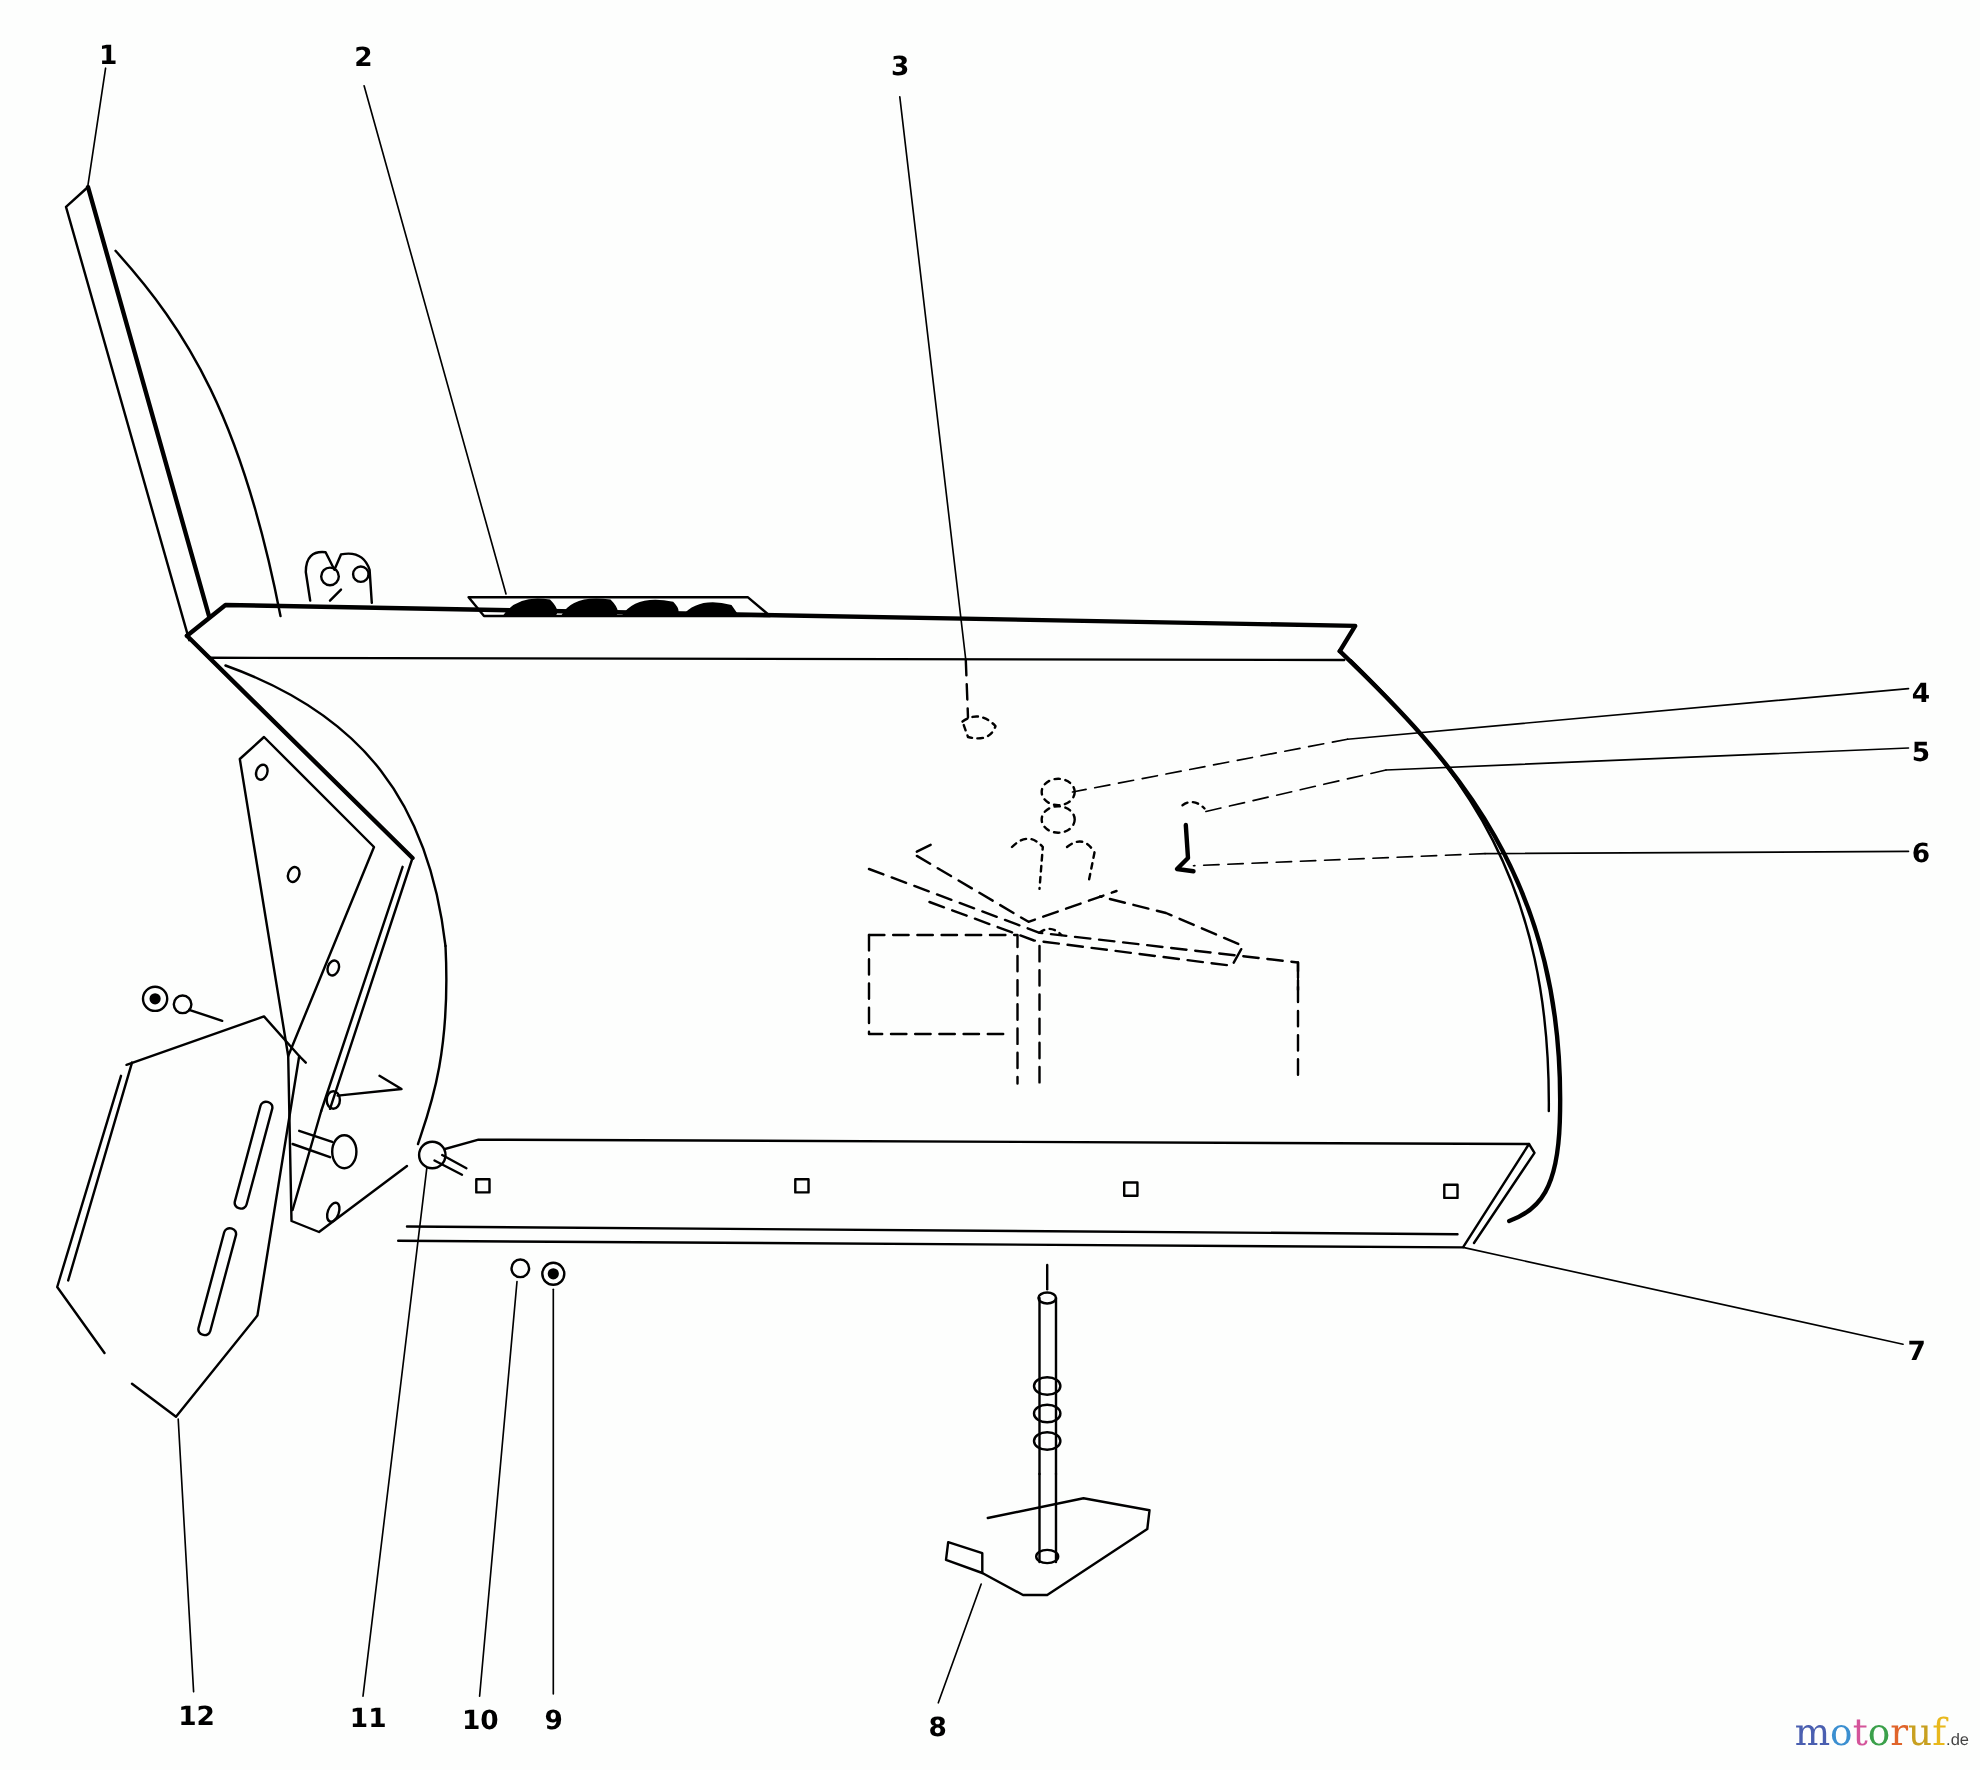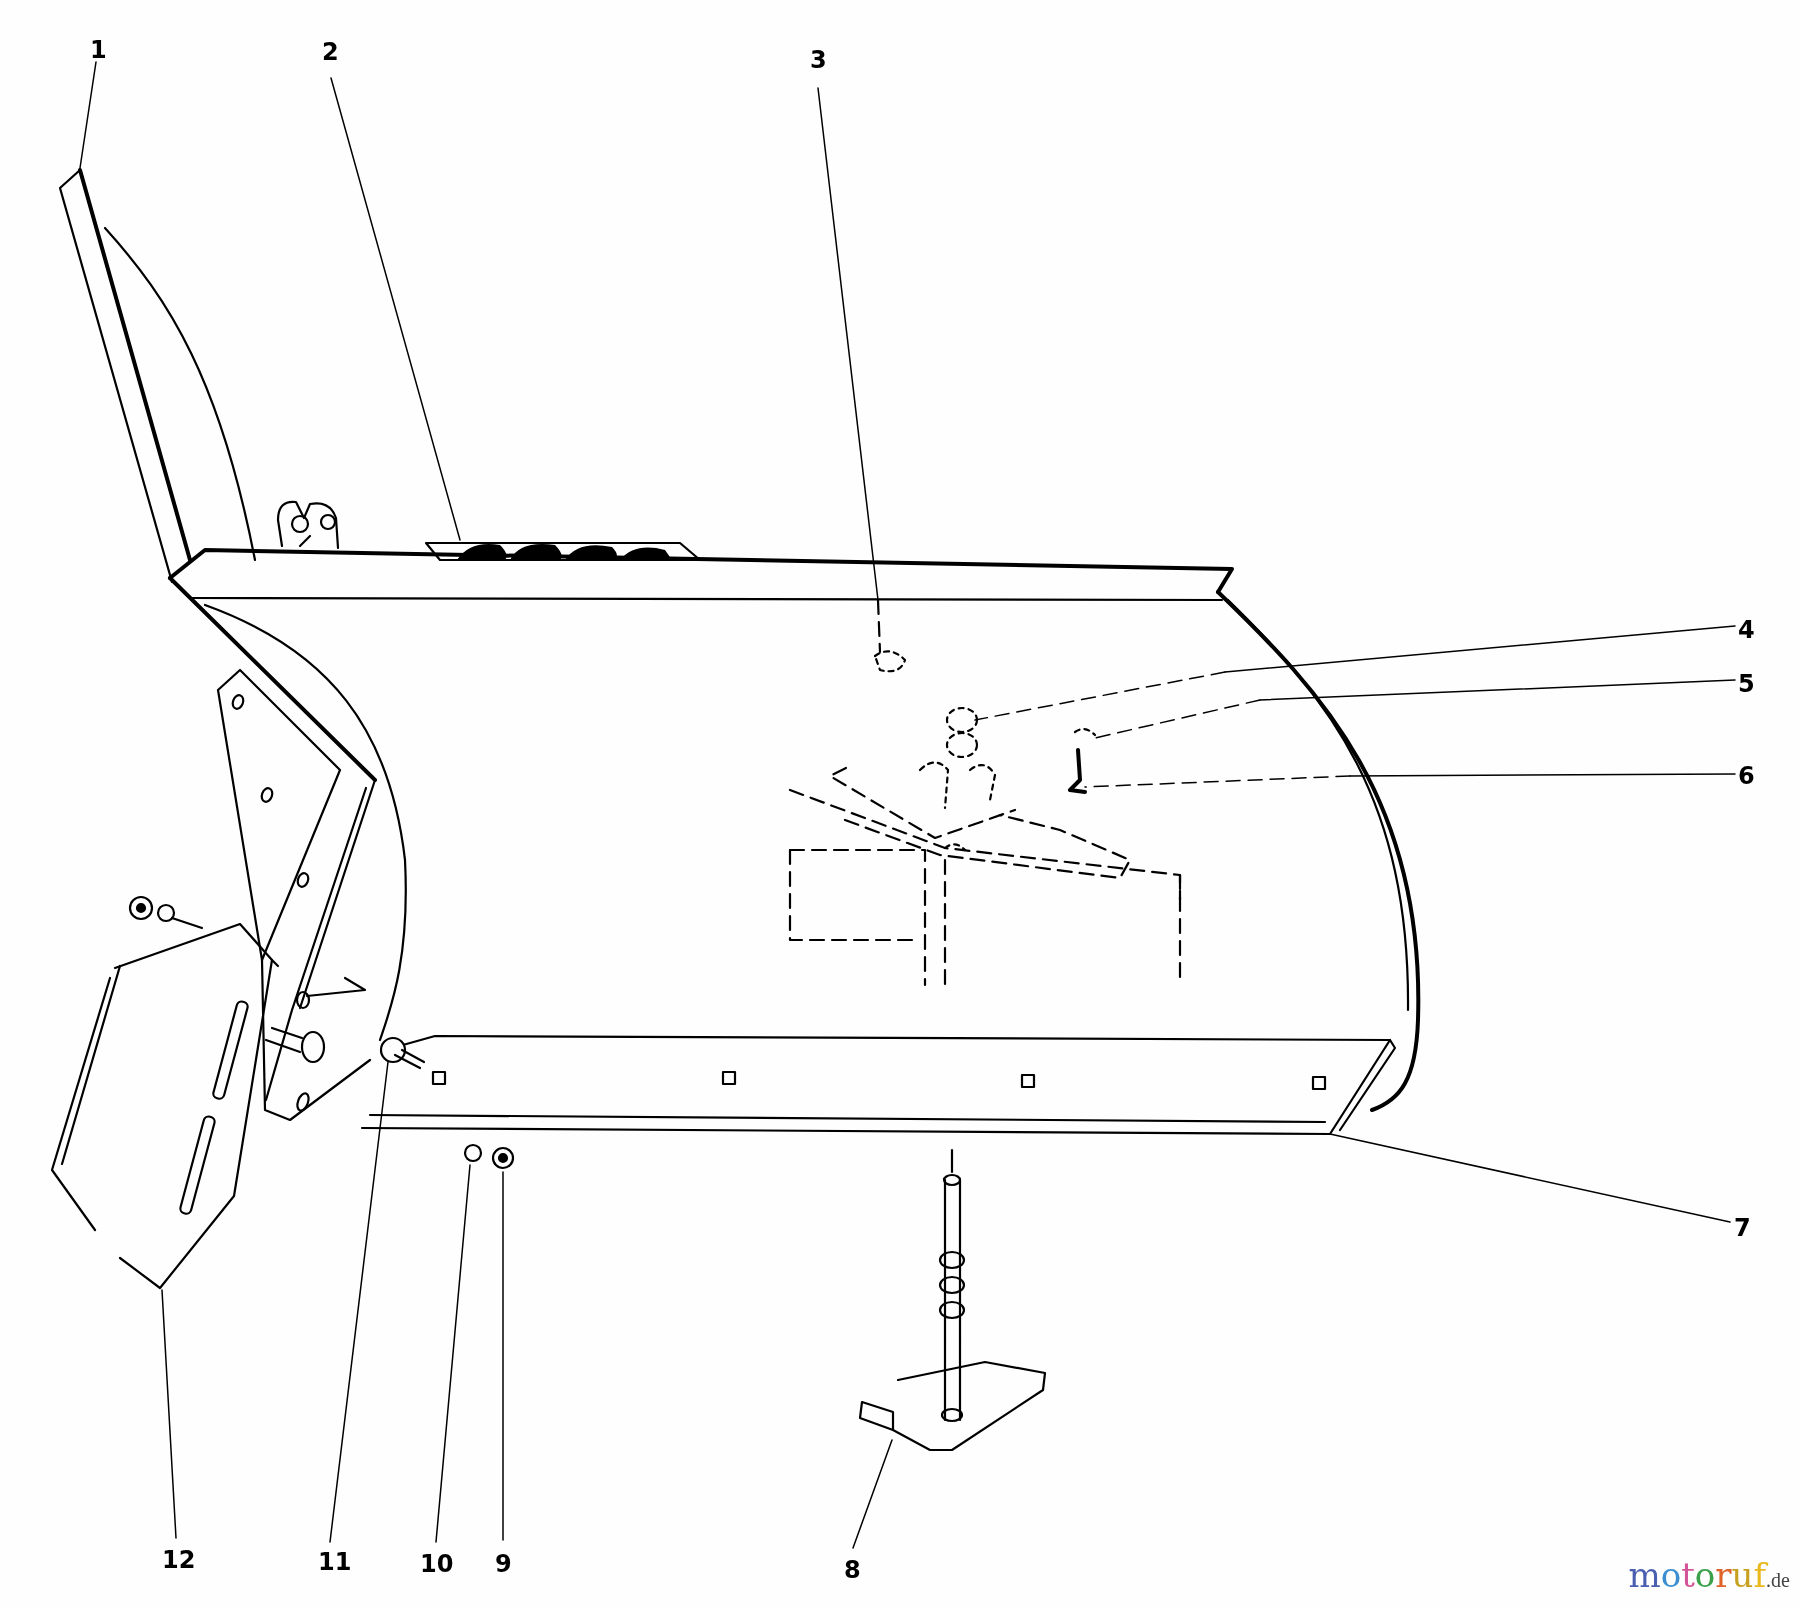--- a/index.html
+++ b/index.html
@@ -8,21 +8,21 @@
   .ln { stroke:#000; fill:none; stroke-width:2.2; stroke-linecap:round; stroke-linejoin:round; }
   .thick { stroke-width:4; }
   .thin { stroke-width:1.5; }
   .dash { stroke-dasharray:14 8; }
   .dot { stroke-dasharray:5 5; }
   .fillw { fill:#fdfefd; }
   .fillb { fill:#000; }
   .callout-label { font-family:"DejaVu Sans", sans-serif; font-weight:bold; font-size:24px; fill:#000; }
   .watermark { position:absolute; right:10px; bottom:14px; font-family:"DejaVu Serif", serif; font-size:34px; letter-spacing:0; }
   .watermark span { display:inline-block; }
-  .watermark .tld { font-size:20px; color:#444; font-family:Liberation Serif, serif; }
+  .watermark .tld { font-size:15px; color:#444; font-family:Liberation Sans, sans-serif; }
 </style>
 </head>
 <body>
 
 <svg id="diagram" viewBox="0 0 1800 1609" xmlns="http://www.w3.org/2000/svg">
 
   <g>
     <path class="ln" d="M80 170 L60 188 L172 582"></path>
     <path class="ln thick" d="M80 170 L190 560"></path>
     <path class="ln" d="M105 228 C170 300 220 380 255 560"></path>

